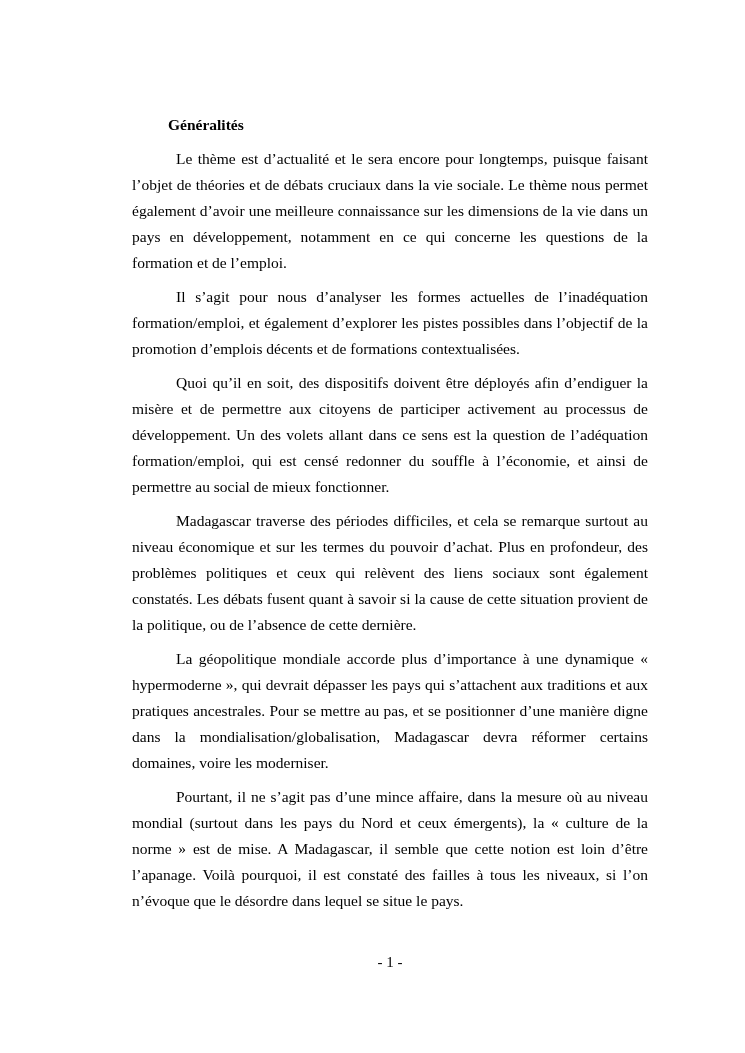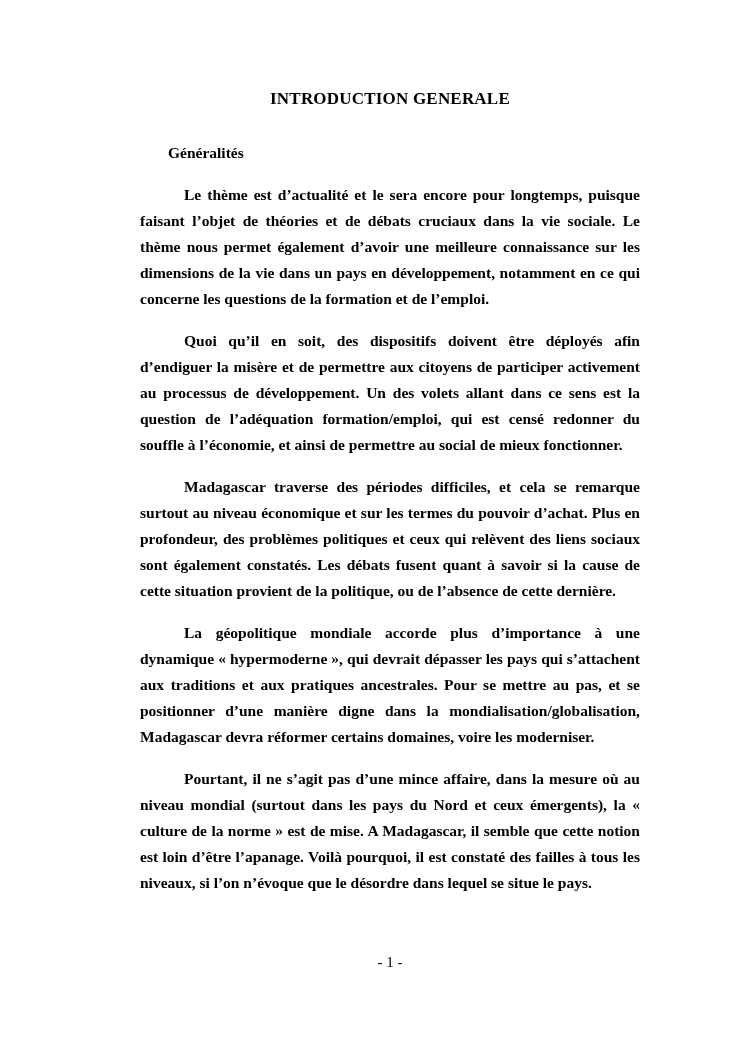--- a/index.html
+++ b/index.html
@@ -24,49 +24,48 @@
   .doc-title {
     font-size: 17px;
     font-weight: bold;
     text-align: center;
     margin: 0 0 28px 0;
     letter-spacing: 0.2px;
   }
   .section-heading {
     font-size: 15.5px;
     font-weight: bold;
-    margin: 14px 0 0 0;
+    margin: 26px 0 0 0;
     text-indent: 44px;
   }
   .para {
-    margin: 16px;
+    margin: 8px;
     text-align: justify;
     text-indent: 44px;
-    font-weight: bold;
   }
   .page-footer {
     position: absolute;
     left: 124px;
     right: 89px;
     bottom: 78px;
     text-align: center;
     font-size: 15px;
   }
 </style>
 </head>
 <body>
 
 <div class="page">
 
-  <h1 class="doc-title">INTRODUCTION GENERALE</h1>
 
   <h2 class="section-heading">Généralités</h2>
 
   <p class="para">Le thème est d’actualité et le sera encore pour longtemps, puisque faisant l’objet de théories et de débats cruciaux dans la vie sociale. Le thème nous permet également d’avoir une meilleure connaissance sur les dimensions de la vie dans un pays en développement, notamment en ce qui concerne les questions de la formation et de l’emploi.</p>
 
+  <p class="para">Il s’agit pour nous d’analyser les formes actuelles de l’inadéquation formation/emploi, et également d’explorer les pistes possibles dans l’objectif de la promotion d’emplois décents et de formations contextualisées.</p>
 
   <p class="para">Quoi qu’il en soit, des dispositifs doivent être déployés afin d’endiguer la misère et de permettre aux citoyens de participer activement au processus de développement. Un des volets allant dans ce sens est la question de l’adéquation formation/emploi, qui est censé redonner du souffle à l’économie, et ainsi de permettre au social de mieux fonctionner.</p>
 
   <p class="para">Madagascar traverse des périodes difficiles, et cela se remarque surtout au niveau économique et sur les termes du pouvoir d’achat. Plus en profondeur, des problèmes politiques et ceux qui relèvent des liens sociaux sont également constatés. Les débats fusent quant à savoir si la cause de cette situation provient de la politique, ou de l’absence de cette dernière.</p>
 
   <p class="para">La géopolitique mondiale accorde plus d’importance à une dynamique « hypermoderne », qui devrait dépasser les pays qui s’attachent aux traditions et aux pratiques ancestrales. Pour se mettre au pas, et se positionner d’une manière digne dans la mondialisation/globalisation, Madagascar devra réformer certains domaines, voire les moderniser.</p>
 
   <p class="para">Pourtant, il ne s’agit pas d’une mince affaire, dans la mesure où au niveau mondial (surtout dans les pays du Nord et ceux émergents), la « culture de la norme » est de mise. A Madagascar, il semble que cette notion est loin d’être l’apanage. Voilà pourquoi, il est constaté des failles à tous les niveaux, si l’on n’évoque que le désordre dans lequel se situe le pays.</p>
 
   <div class="page-footer">- 1 -</div>

